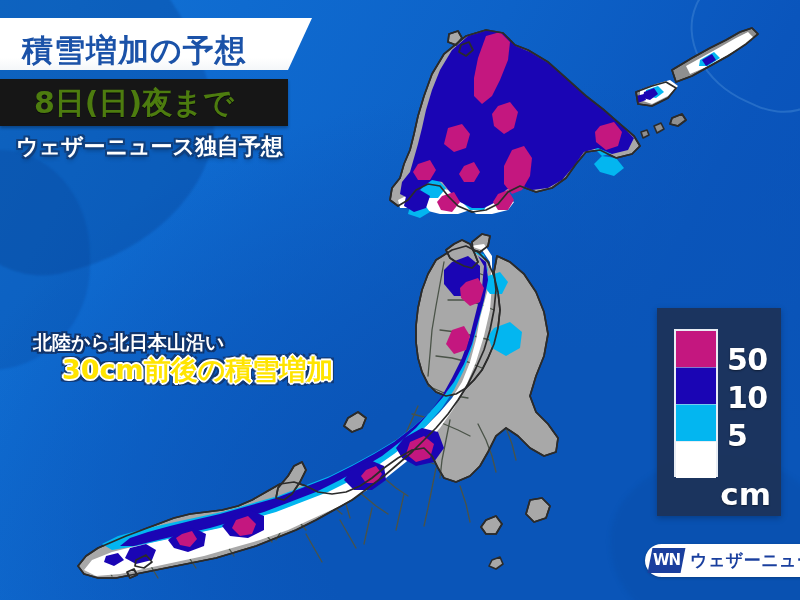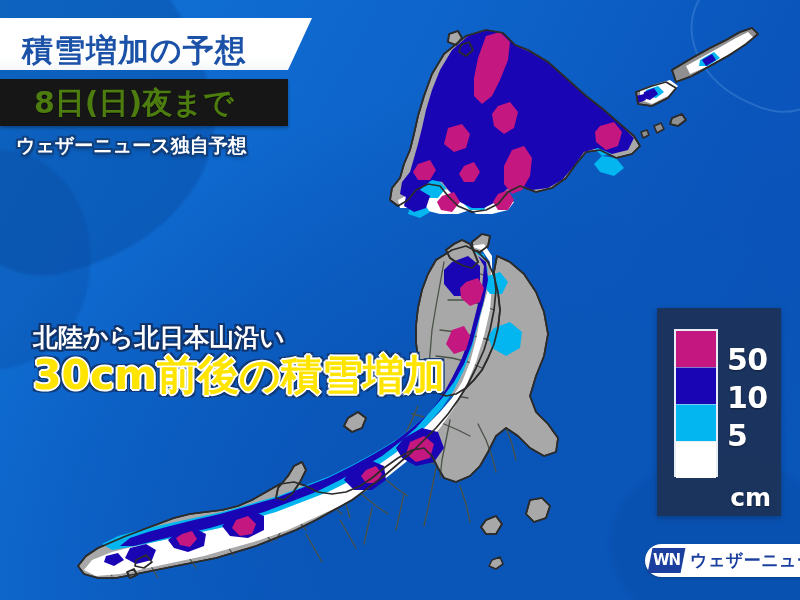--- a/index.html
+++ b/index.html
@@ -67,44 +67,46 @@
     box-shadow:0 2px 3px rgba(0,0,0,.3);
   }
   #banner-date .txt{
     color:#4d7c0f;font-size:30px;font-weight:bold;
     margin-left:34px;line-height:1;white-space:nowrap;
     text-shadow:0 1px 0 rgba(0,0,0,.6);
   }
 
   #banner-sub{
     position:absolute;left:16px;top:136px;
-    color:#ffffff;font-size:19px;font-weight:bold;
+    color:#ffffff;font-size:22px;font-weight:bold;
     line-height:1;white-space:nowrap;letter-spacing:0px;
     text-shadow:
       -2px 0 #11407e, 2px 0 #11407e, 0 -2px #11407e, 0 2px #11407e,
       -2px -2px #11407e, 2px -2px #11407e, -2px 2px #11407e, 2px 2px #11407e,
       0 3px 4px rgba(0,0,0,.35);
   }
 
   
   #annot{position:absolute;left:33px;top:325px;white-space:nowrap;}
   #annot .line1{
-    color:#ffffff;font-size:25px;font-weight:bold;line-height:1.05;
+    color:#ffffff;font-size:19px;font-weight:bold;line-height:1.05;
     text-shadow:
       -2px 0 #10346b, 2px 0 #10346b, 0 -2px #10346b, 0 2px #10346b,
       -2px -2px #10346b, 2px -2px #10346b, -2px 2px #10346b, 2px 2px #10346b;
+    margin-top: 8px;
   }
   #annot .line2{
-    color:#ffe400;font-size:41px;font-weight:bold;line-height:1.1;
+    color:#ffe400;font-size:27px;font-weight:bold;line-height:1.1;
     margin-top:2px;
     text-shadow:
       -1px -1px 0 #ffffff, 1px -1px 0 #ffffff, -1px 1px 0 #ffffff, 1px 1px 0 #ffffff,
       -2px 0 0 #ffffff, 2px 0 0 #ffffff, 0 -2px 0 #ffffff, 0 2px 0 #ffffff,
       -3px 0 0 #123a77, 3px 0 0 #123a77, 0 -3px 0 #123a77, 0 3px 0 #123a77,
       -3px -3px 0 #123a77, 3px -3px 0 #123a77, -3px 3px 0 #123a77, 3px 3px 0 #123a77;
+    margin-left: 29px;
   }
 
   
   #legend{
     position:absolute;left:657px;top:308px;width:124px;height:208px;
     background:rgba(30,48,82,.88);
     box-shadow:0 2px 6px rgba(0,0,0,.25);
   }
   #legend-bar{
     position:absolute;left:17px;top:21px;width:40px;height:144px;
@@ -115,21 +117,21 @@
   #legend-ticks{
     position:absolute;left:70px;top:21px;width:52px;height:144px;
   }
   #legend-ticks .tick{
     position:absolute;left:0;color:#ffffff;font-size:30px;font-weight:bold;
     line-height:1;letter-spacing:-0.5px;
     text-shadow:0 1px 2px rgba(0,0,0,.45);
   }
   #legend-unit{
     position:absolute;right:10px;bottom:6px;
-    color:#ffffff;font-size:25px;font-weight:bold;line-height:1;
+    color:#ffffff;font-size:31px;font-weight:bold;line-height:1;
     text-shadow:0 1px 2px rgba(0,0,0,.45);
   }
 
   
   #brand{
     position:absolute;left:645px;top:544px;
     height:33px;padding:0 14px 0 5px;
     background:#ffffff;border-radius:17px;
     display:flex;align-items:center;gap:7px;
     box-shadow:0 1px 3px rgba(0,0,0,.25);

